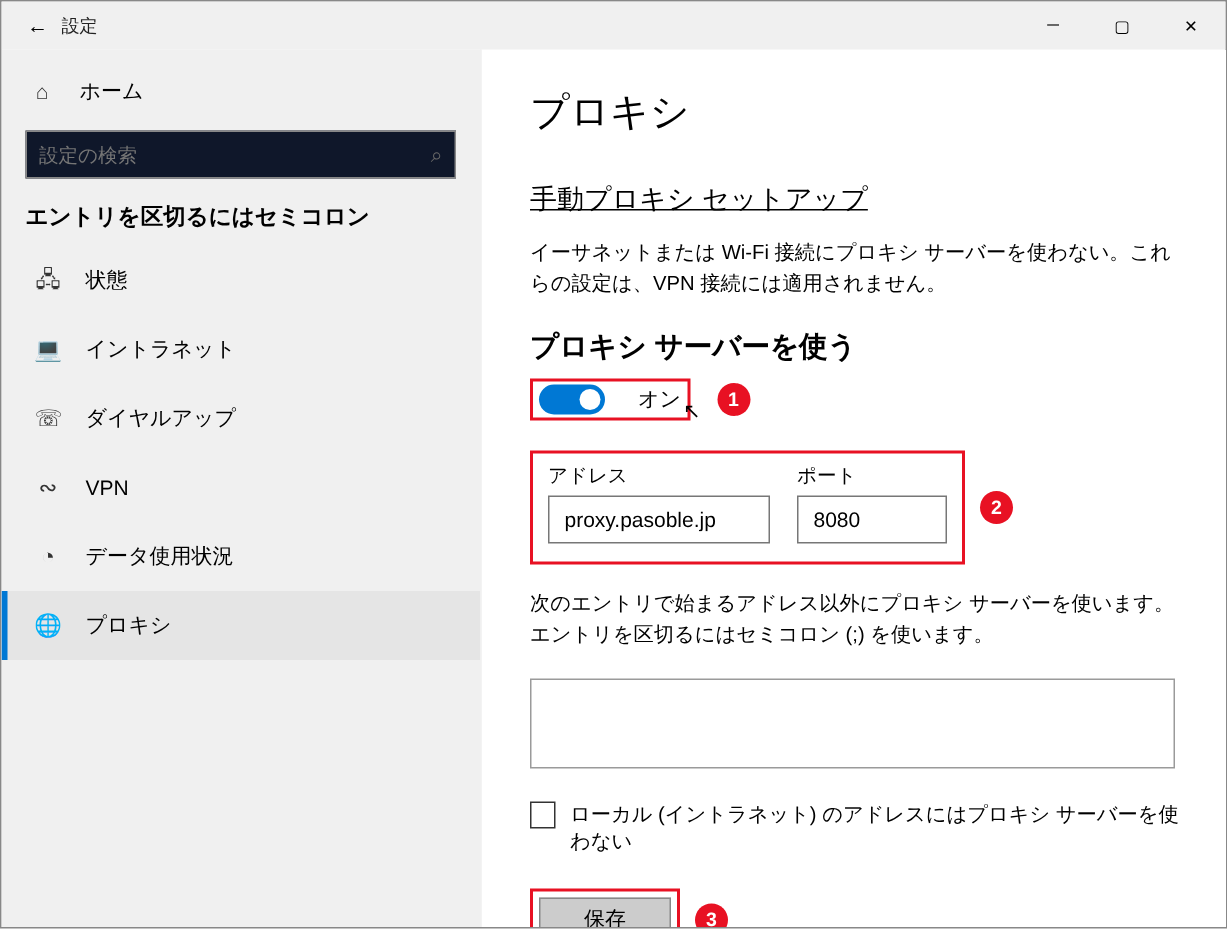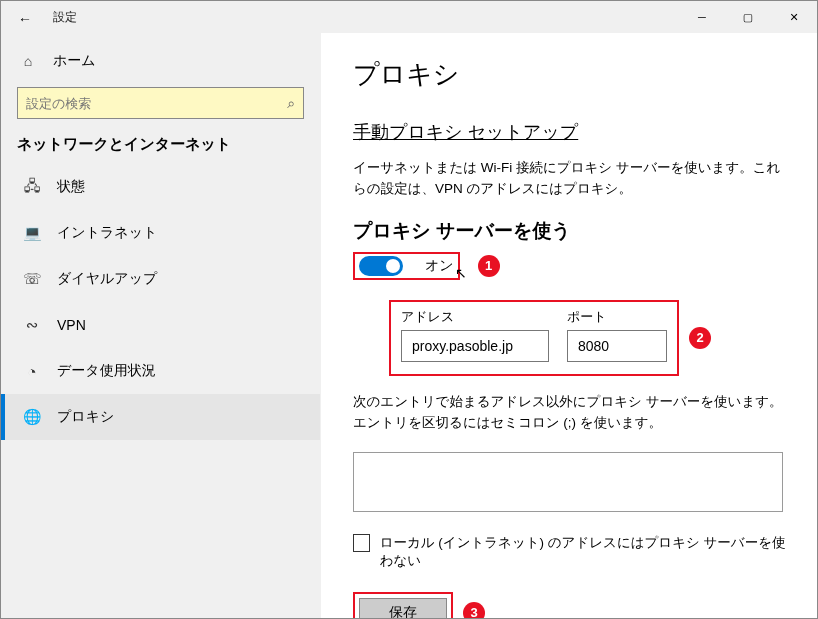--- a/index.html
+++ b/index.html
@@ -16,21 +16,21 @@
     }
     
     .titlebar {
       display: flex;
       align-items: center;
       height: 32px;
       padding-left: 8px;
       background: #f0f0f0;
     }
     .titlebar .back { width: 32px; text-align: center; cursor: default; }
-    .titlebar .title { margin-left: 12px; font-size: 12px; color: #222; }
+    .titlebar .title { font-size: 12px; color: #222; }
     .win-controls { margin-left: auto; display: flex; }
     .win-btn {
       width: 46px; height: 32px;
       display: flex; align-items: center; justify-content: center;
       font-size: 11px; cursor: default;
     }
     
     .layout { display: flex; height: calc(619px - 32px); }
     .sidebar { width: 320px; background: #f0f0f0; border-right: 1px solid #f0f0f0; padding-top: 6px; }
     .content { flex: 1; background: #fff; padding: 24px 28px 24px 32px; overflow-y: auto; }
@@ -39,21 +39,21 @@
     .home-row {
       display: flex; align-items: center;
       height: 44px; padding-left: 18px; gap: 16px;
       font-size: 14px;
     }
     .home-row .icon { width: 18px; text-align: center; color: #333; }
     .searchbox {
       margin: 4px 16px 12px 16px;
       height: 32px;
       border: 1px solid #888;
-      background: #fef9c3;
+      background: #0f172a;
       display: flex; align-items: center; padding: 0 8px;
     }
     .searchbox input {
       flex: 1; border: none; outline: none; background: transparent;
       font-size: 13px; color: #888;
     }
     .section-title {
       padding: 4px 16px 10px 16px;
       font-weight: 600; font-size: 15px;
     }
@@ -143,21 +143,21 @@
 
   <div class="sidebar">
     <div class="home-row">
       <span class="icon">⌂</span>
       <span>ホーム</span>
     </div>
     <div class="searchbox">
       <input type="text" placeholder="設定の検索" style="">
       <span style="color:#666;">⌕</span>
     </div>
-    <div class="section-title">ネットワークとインターネット</div>
+    <div class="section-title">エントリを区切るにはセミコロン</div>
 
     <div class="nav-item">
       <span class="icon">🖧</span>
       <span>状態</span>
     </div>
     <div class="nav-item">
       <span class="icon">💻</span>
       <span>イントラネット</span>
     </div>
     <div class="nav-item">
@@ -174,35 +174,35 @@
     </div>
     <div class="nav-item active">
       <span class="icon">🌐</span>
       <span>プロキシ</span>
     </div>
   </div>
 
   <div class="content">
     <h1 class="page-title">プロキシ</h1>
     <h2 class="subheading">手動プロキシ セットアップ</h2>
-    <p class="desc">イーサネットまたは Wi-Fi 接続にプロキシ サーバーを使います。これらの設定は、VPN のアドレスにはプロキシ。</p>
+    <p class="desc">イーサネットまたは Wi-Fi 接続にプロキシ サーバーを使わない。これらの設定は、VPN 接続には適用されません。</p>
 
     <div class="label-sm">プロキシ サーバーを使う</div>
     <div class="toggle-row">
       <span class="toggle-box">
         <span class="toggle"></span>
         <span style="position:relative;">
           <span class="cursor-ptr">↖</span>
           <span style="margin-left:14px;">オン</span>
         </span>
       </span>
       <span class="callout callout-inline">1</span>
     </div>
 
-    <div style="display:flex; align-items:center; margin-bottom:16px;margin-left:36px;">
+    <div style="display:flex; align-items:center; margin-bottom:16px;">
       <div class="addr-group" style="margin-bottom:0;">
         <div class="field addr">
           <span class="field-label">アドレス</span>
           <input class="txt" type="text" value="proxy.pasoble.jp" style="">
         </div>
         <div class="field port">
           <span class="field-label">ポート</span>
           <input class="txt" type="text" value="8080" style="">
         </div>
       </div>

